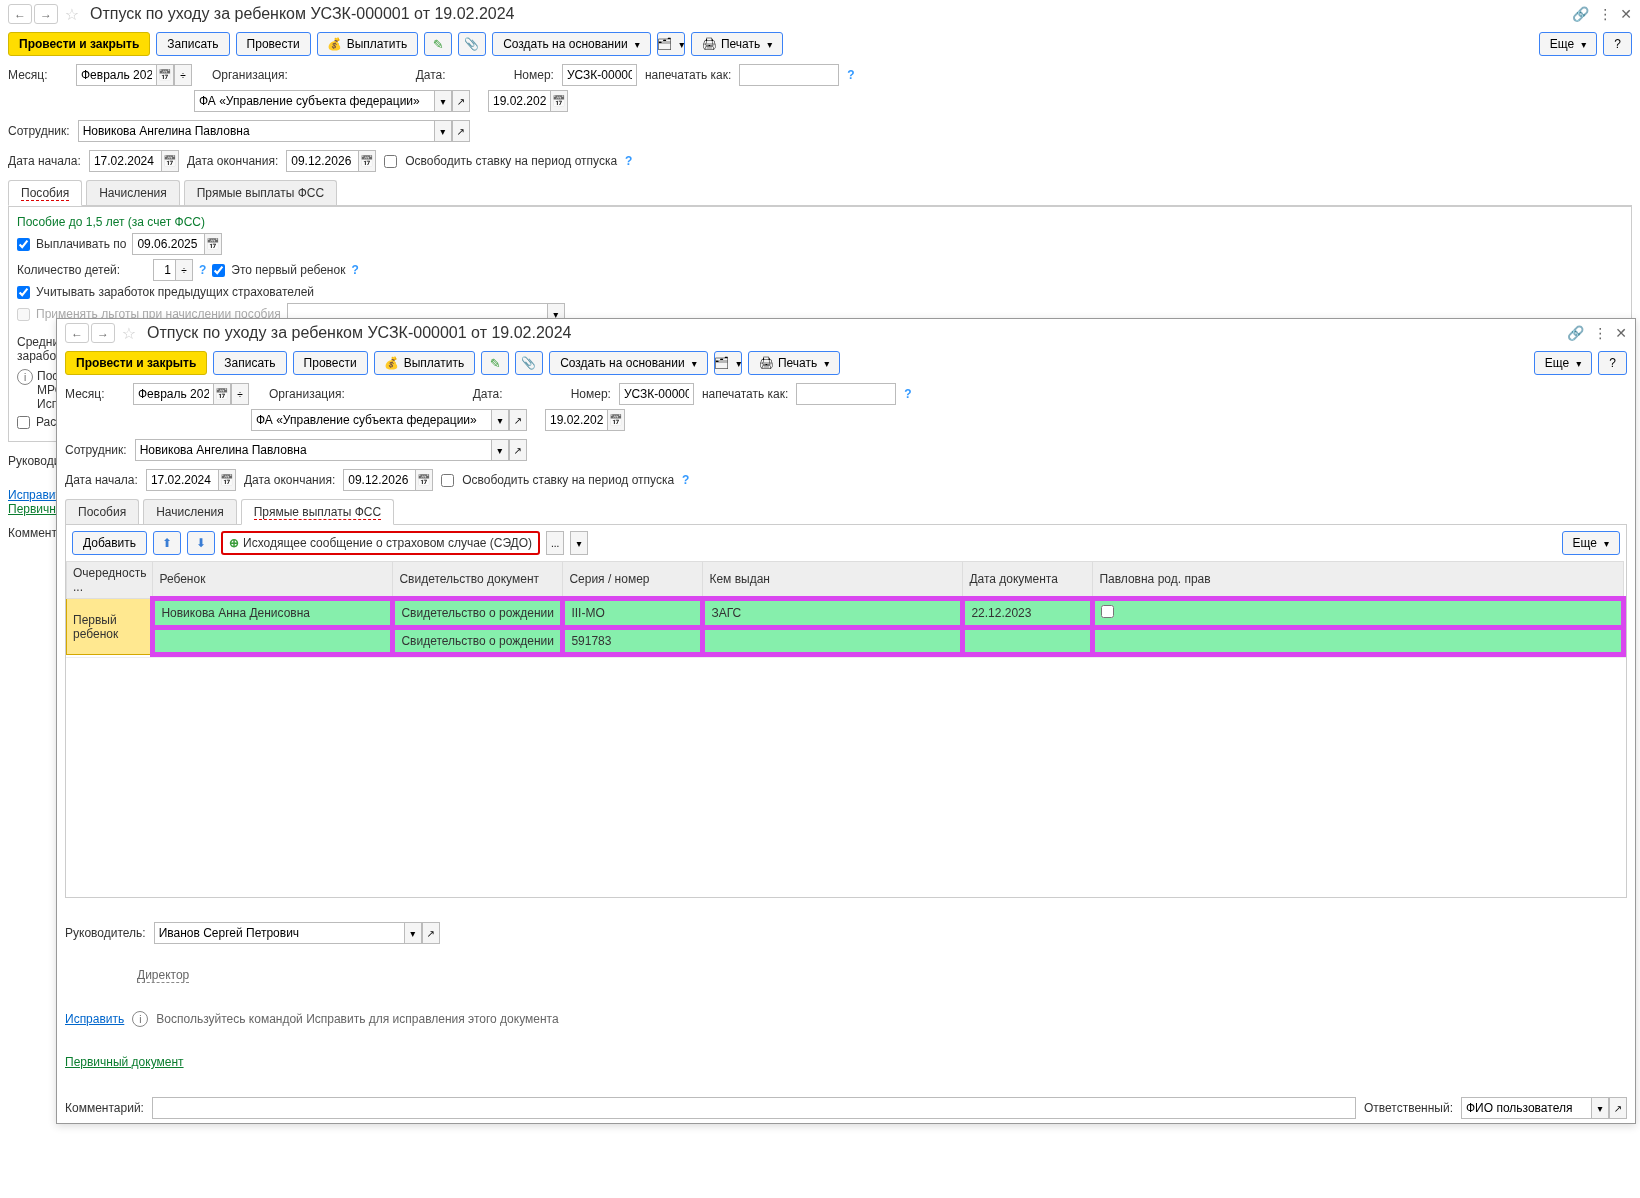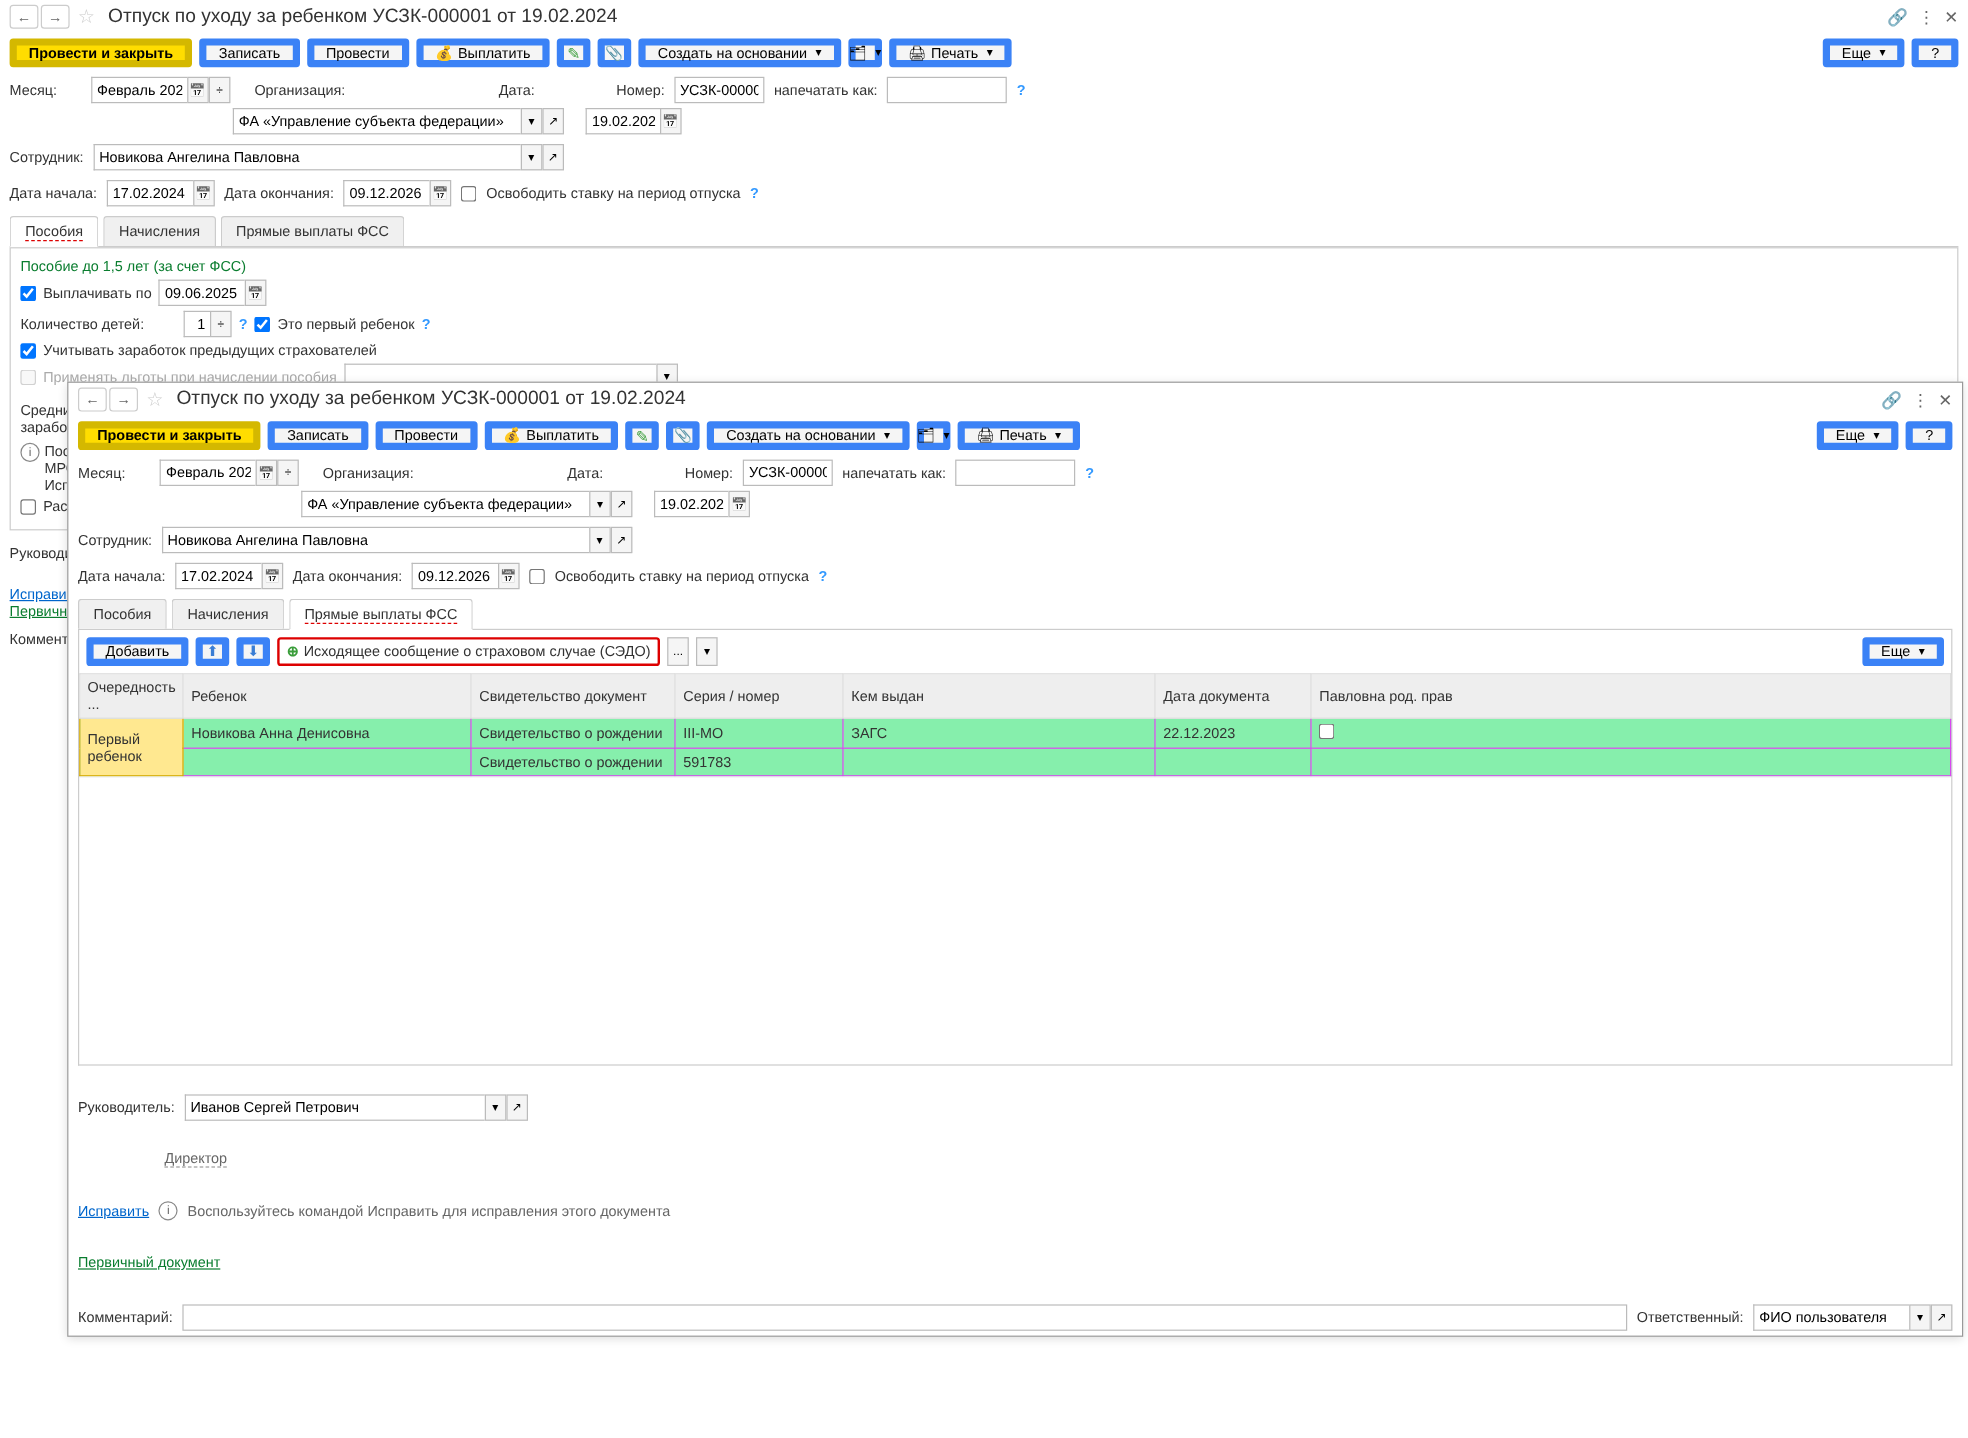--- a/index.html
+++ b/index.html
@@ -4,21 +4,21 @@
 <style>
 * { box-sizing: border-box; margin: 0; padding: 0; font-family: Arial, sans-serif; }
 body { background: #fff; font-size: 12px; color: #333; }
 .titlebar { display: flex; align-items: center; padding: 4px 8px; height: 28px; }
 .nav-btn { width: 24px; height: 20px; border: 1px solid #ccc; background: #fff; border-radius: 3px; margin-right: 2px; display: inline-flex; align-items: center; justify-content: center; cursor: pointer; font-size: 12px; color: #666; }
 .star-btn { width: 24px; height: 20px; background: transparent; border: none; cursor: pointer; color: #ccc; font-size: 16px; margin-right: 6px; }
 .title { font-size: 16px; font-weight: 400; flex: 1; }
 .title-right { display: flex; gap: 8px; align-items: center; }
 .link-icon, .menu-icon, .close-icon { cursor: pointer; color: #666; font-size: 14px; }
 .toolbar { display: flex; align-items: center; padding: 4px 8px; gap: 6px; flex-wrap: wrap; }
-.btn { border: 6px solid #3b82f6; background: #f5f5f5; border-radius: 3px; padding: 4px 10px; cursor: pointer; font-size: 12px; display: inline-flex; align-items: center; gap: 4px; height: 24px; }
+.btn { border: 1px solid #3b82f6; background: #f5f5f5; border-radius: 3px; padding: 4px 10px; cursor: pointer; font-size: 12px; display: inline-flex; align-items: center; gap: 4px; height: 24px; }
 .btn-yellow { background: #ffdd00; border-color: #d4b800; font-weight: bold; }
 .btn-icon { width: 28px; padding: 0; justify-content: center; }
 .toolbar-spacer { flex: 1; }
 .form-row { display: flex; align-items: center; padding: 4px 8px; gap: 8px; flex-wrap: wrap; }
 .label { min-width: 60px; }
 .input { border: 1px solid #bbb; padding: 2px 4px; height: 22px; background: #fff; font-size: 12px; }
 .input-combo { display: inline-flex; }
 .input-combo .input { border-right: none; }
 .small-btn { width: 18px; height: 22px; border: 1px solid #bbb; background: #f5f5f5; cursor: pointer; font-size: 10px; display: inline-flex; align-items: center; justify-content: center; }
 .tabs { display: flex; border-bottom: 1px solid #ccc; margin: 4px 8px 0; }
@@ -30,21 +30,21 @@
 .checkbox-row { display: flex; align-items: center; gap: 6px; margin: 4px 0; }
 .link { color: #0066cc; text-decoration: underline; cursor: pointer; }
 .link-green { color: #0a7d2f; }
 .hint-icon { color: #3399ff; cursor: pointer; font-weight: bold; }
 .disabled-text { color: #aaa; }
 .floating-window { position: absolute; top: 318px; left: 56px; right: 4px; background: #fff; border: 1px solid #999; box-shadow: 0 2px 8px rgba(0,0,0,0.15); }
 .table-toolbar { display: flex; gap: 6px; padding: 6px; }
 .red-box { border: 2px solid #d00; border-radius: 3px; display: inline-flex; align-items: center; padding: 2px 6px; gap: 4px; height: 24px; }
 .table { width: 100%; border-collapse: collapse; }
 .table th { background: #eee; text-align: left; padding: 4px 6px; border: 1px solid #ddd; font-weight: normal; font-size: 12px; }
-.table td { padding: 4px 6px; border: 1px solid #d946ef; }
+.table td { padding: 4px 6px; border: 5px solid #d946ef; }
 .row-selected { background: #86efac; }
 .cell-highlight { background: #ffe890; border: 1px solid #d4a800 !important; }
 .footer-row { display: flex; align-items: center; padding: 4px 8px; gap: 8px; margin-top: 20px; }
 .info-icon { display: inline-flex; width: 16px; height: 16px; border: 1px solid #888; border-radius: 50%; align-items: center; justify-content: center; font-size: 10px; color: #666; }
 .dotted-link { border-bottom: 1px dashed #888; color: #666; cursor: pointer; }
 .pencil-icon { color: #3a9d3a; font-size: 13px; }
 .calendar-icon::before { content: "📅"; font-size: 11px; filter: grayscale(1); }
 .printer-icon::before { content: "🖨"; font-size: 12px; }
 .dropdown-arrow::after { content: "▾"; margin-left: 3px; font-size: 10px; }
 .green-plus { color: #3a9d3a; font-weight: bold; }

